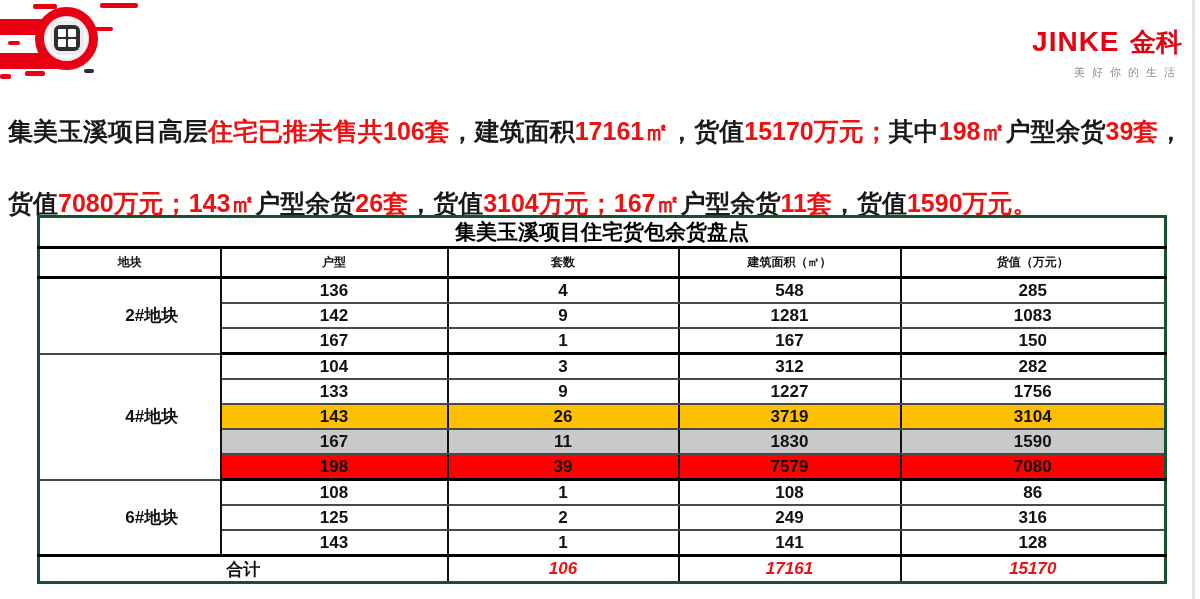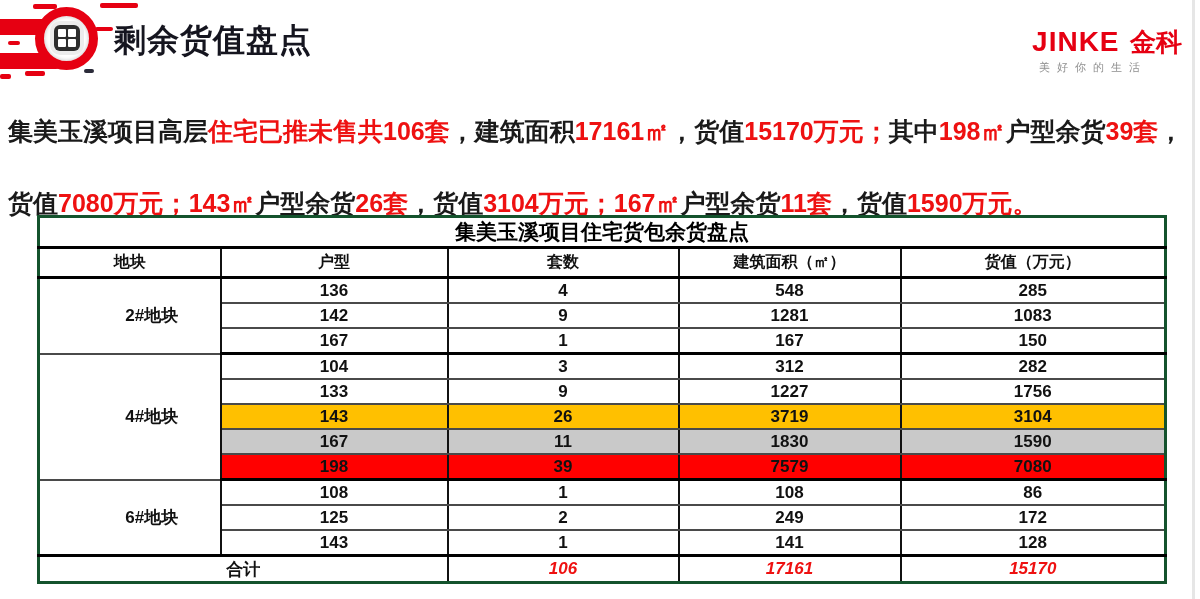--- a/index.html
+++ b/index.html
@@ -34,36 +34,36 @@
         justify-content:center;align-content:center;}
   .grid-icon span{background:#fff;border-radius:1px;}
 
   
   .page-title{position:absolute;left:114px;top:19px;margin:0;font-size:32px;font-weight:900;
         color:var(--ink);letter-spacing:1px;}
   .brand{position:absolute;right:18px;top:25px;text-align:center;}
   .brand-row{white-space:nowrap;}
   .brand-en{color:var(--brand);font-weight:800;font-size:28px;letter-spacing:1px;}
   .brand-cn{color:var(--brand);font-weight:800;font-size:26px;margin-left:6px;}
-  .brand-tag{color:var(--tag);font-size:11px;letter-spacing:7px;text-align:left;text-indent:7px;}
+  .brand-tag{color:var(--tag);font-size:11px;letter-spacing:7px;margin-top:5px;text-align:right;text-indent:7px;}
 
   
   .summary{position:absolute;left:8px;top:95px;width:1186px;margin:0;
         font-size:25px;font-weight:800;color:var(--ink2);line-height:72px;}
   .c-red{color:var(--red);}
   .c-black{color:var(--ink2);}
 
   
   table.inv{position:absolute;left:37px;top:215px;width:1127px;border-collapse:collapse;
         table-layout:fixed;border:3px solid #14532d;}
   .inv th,.inv td{border:2px solid #4a4a4a;border-left:2px solid #111;border-right:2px solid #111;
         text-align:center;vertical-align:middle;padding:0;font-weight:700;color:#111;
         overflow:hidden;white-space:nowrap;}
   .inv .title-row th{font-size:21px;height:27px;border-bottom:3px solid #000;color:#000;}
-  .inv .head-row th{font-size:16px;height:27px;border-bottom:3px solid #000;}
+  .inv .head-row th{font-size:12px;height:27px;border-bottom:3px solid #000;}
   .inv tbody td{font-size:17px;height:23px;}
   .inv .plot-cell{font-size:17px;background:#fff;padding-left:44px;}
   .inv .group-end td{border-bottom:3px solid #000;}
   .hl-gold td{background:var(--gold);}
   .hl-gray td{background:var(--gray);}
   .hl-red  td{background:var(--redfill);}
   .inv .total-row td{border-top:3px solid #000;height:24px;}
   .inv .total-row .num{color:var(--red);font-style:italic;}
 </style>
 </head>
@@ -83,21 +83,20 @@
     <div class="dash-dark"></div>
     <div class="ring"></div>
     <div class="grid-icon">
       <span></span>
         <span></span>
         <span></span>
         <span></span>
     </div>
   </div>
 
-  <h1 class="page-title">剩余货值盘点</h1>
 
   <div class="brand">
     <div class="brand-row">
       <span class="brand-en">JINKE</span>
       <span class="brand-cn">金科</span>
     </div>
     <div class="brand-tag">美好你的生活</div>
   </div>
 
   <p class="summary"><span class="c-black">集美玉溪项目高层</span><span class="c-red">住宅已推未售共106套</span><span class="c-black">，建筑面积</span><span class="c-red">17161㎡</span><span class="c-black">，货值</span><span class="c-red">15170万元；</span><span class="c-black">其中</span><span class="c-red">198㎡</span><span class="c-black">户型余货</span><span class="c-red">39套</span><span class="c-black">，货值</span><span class="c-red">7080万元；</span><span class="c-red">143㎡</span><span class="c-black">户型余货</span><span class="c-red">26套</span><span class="c-black">，货值</span><span class="c-red">3104万元；</span><span class="c-red">167㎡</span><span class="c-black">户型余货</span><span class="c-red">11套</span><span class="c-black">，货值</span><span class="c-red">1590万元。</span></p>
@@ -180,21 +179,21 @@
         <td class="plot-cell" rowspan="3">6#地块</td>
         <td>108</td>
         <td>1</td>
         <td>108</td>
         <td>86</td>
       </tr>
       <tr>
         <td>125</td>
         <td>2</td>
         <td>249</td>
-        <td>172</td>
+        <td>316</td>
       </tr>
       <tr class="group-end">
         <td>143</td>
         <td>1</td>
         <td>141</td>
         <td>128</td>
       </tr>
 
       <tr class="total-row">
         <td colspan="2">合计</td>

